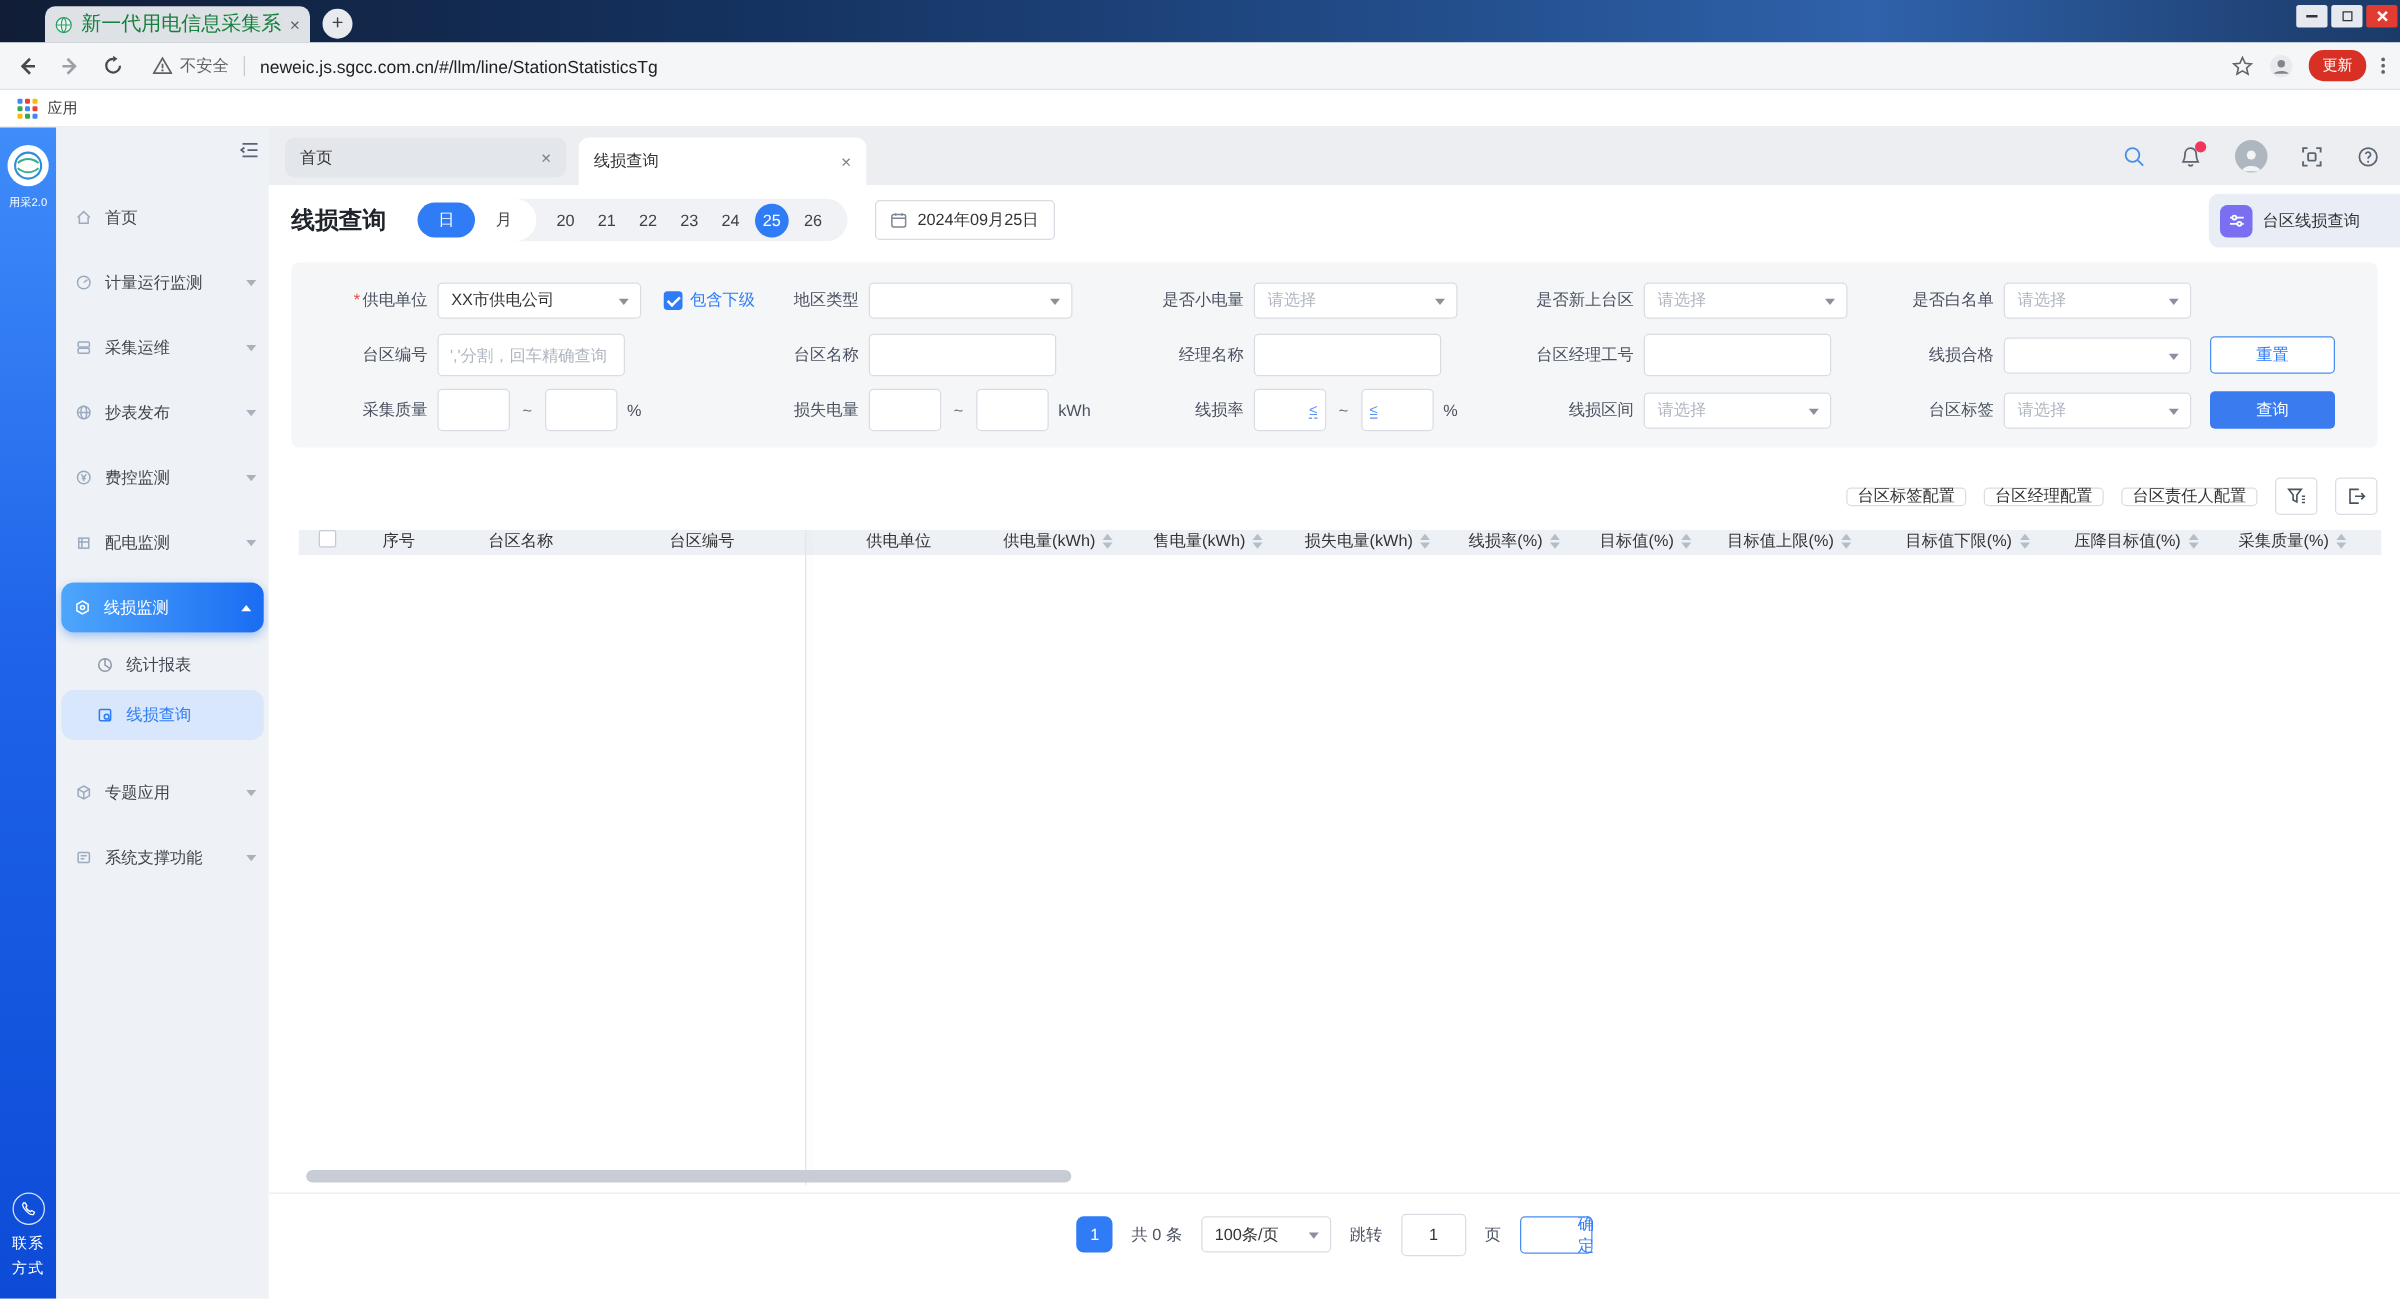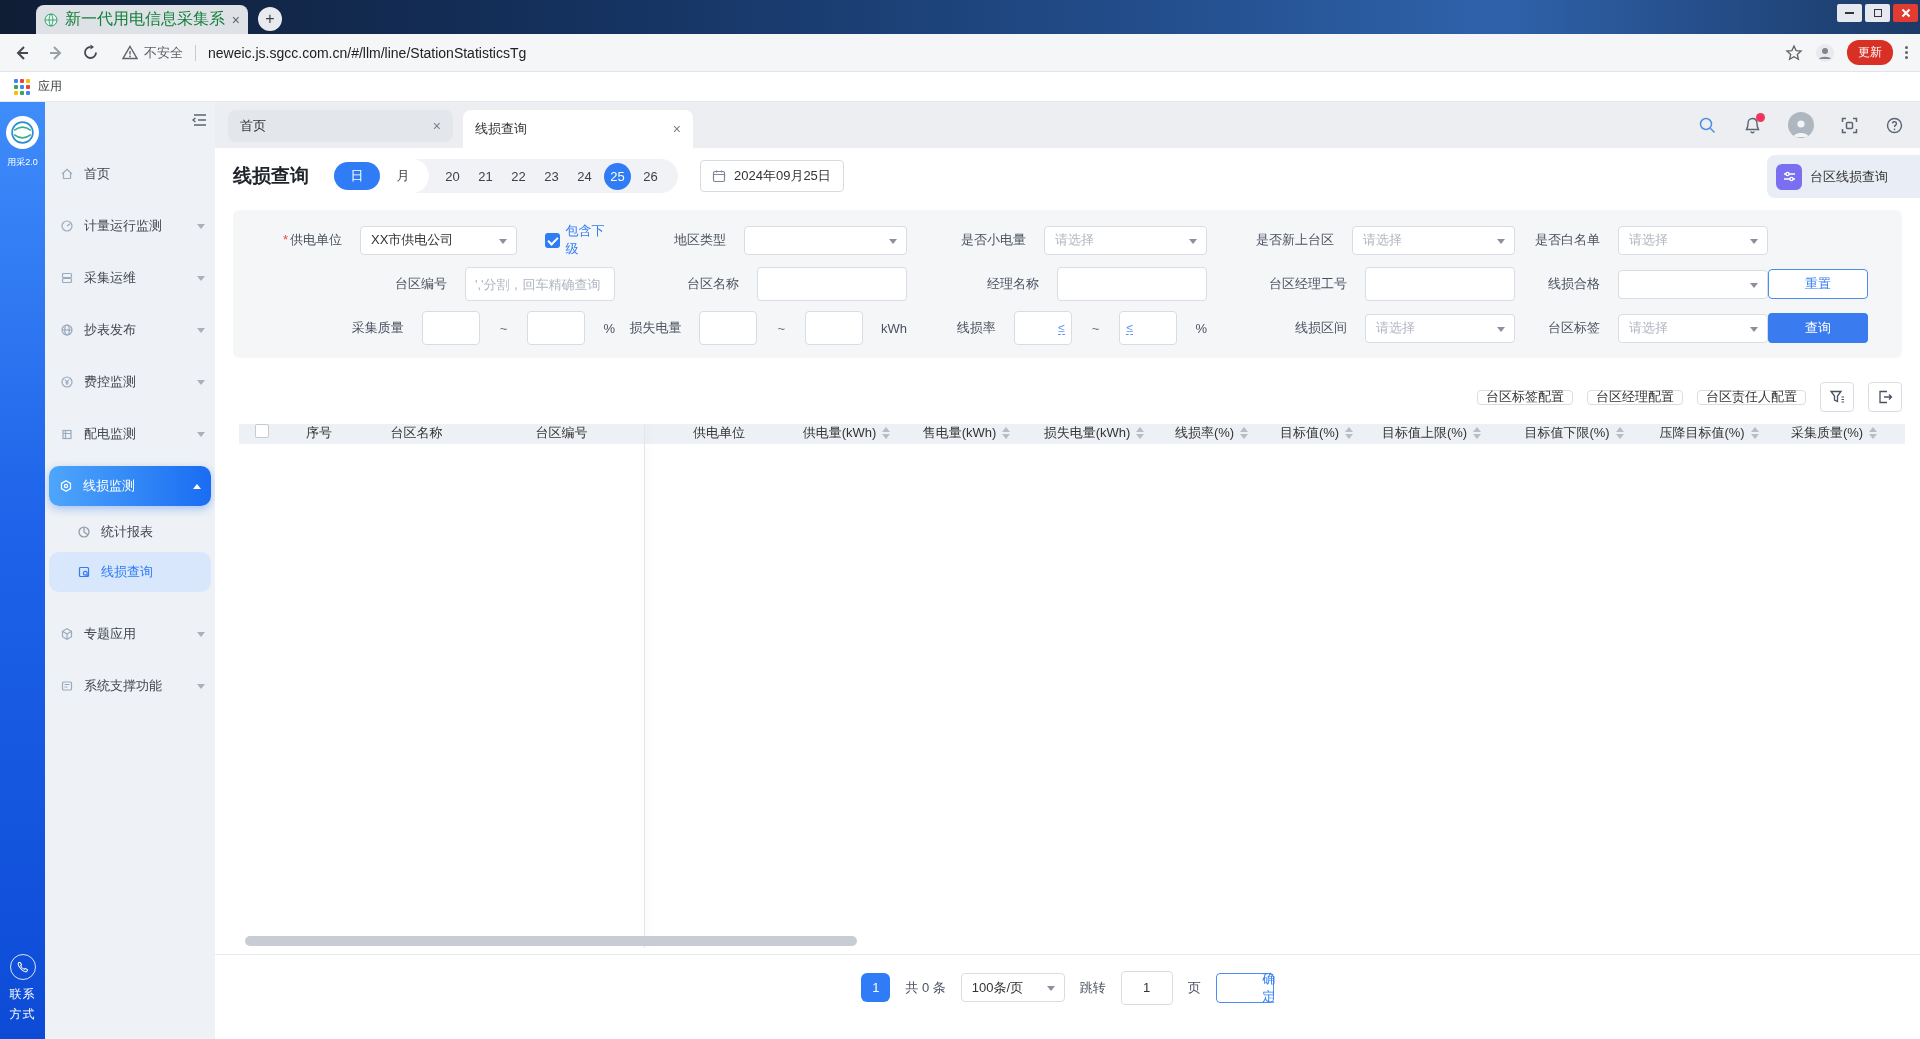--- a/index.html
+++ b/index.html
@@ -89,21 +89,21 @@
   .day { width:27px; height:27px; display:flex; align-items:center; justify-content:center; font-size:13px; color:#3c414a; border-radius:50%; }
   .day.on { background:#2f7cf6; color:#fff; }
   .datebox { display:flex; align-items:center; gap:8px; border:1px solid #d7dbe2; border-radius:4px; height:32px; padding:0 11px; width:144px; background:#fff; color:#333; }
   .sidelink { position:absolute; right:0; top:7px; width:153px; height:43px; background:#e9edf6; border-radius:8px 0 0 8px;
     display:flex; align-items:center; gap:8px; padding-left:9px; font-size:13px; color:#333; }
   .slicon { width:26px; height:26px; border-radius:6px; background:#7a6ff0; display:flex; align-items:center; justify-content:center; }
 
   
   .filterbox { margin:6px 18px 0; background:#f5f6f8; border-radius:6px; padding:8px 14px; }
   .frow { display:grid; grid-template-columns:368px 292px 300px 308px 253px 1fr; align-items:center; height:44px; }
-  .fcell { display:flex; align-items:center; gap:18px;justify-content:flex-end; }
+  .fcell { display:flex; align-items:center; gap:8px; }
   .flabel { display:inline-block; text-align:right; color:#4a5160; white-space:nowrap; flex:none; }
   .w95{width:95px;} .w72{width:72px;} .w88{width:88px;} .w100{width:100px;} .w80{width:80px;}
   .req { color:#f0483e; margin-right:2px; }
   .sel { position:relative; background:#fff; border:1px solid #d9dde3; border-radius:4px; height:29px; display:flex; align-items:center;
     padding:0 22px 0 10px; color:#333; }
   .sel .ph { color:#b0b6c0; }
   .sel .caret { position:absolute; right:9px; top:12px; width:0; height:0; border-left:4.5px solid transparent; border-right:4.5px solid transparent; border-top:5.5px solid #8a909c; }
   .sel.w163{width:163px;} .sel.w150{width:150px;}
   .fin { background:#fff; border:1px solid #d9dde3; border-radius:4px; height:29px; padding:16px 9px; font-size:13px; color:#333; outline:none; font-family:inherit; }
   .fin::placeholder { color:#b0b6c0; }

